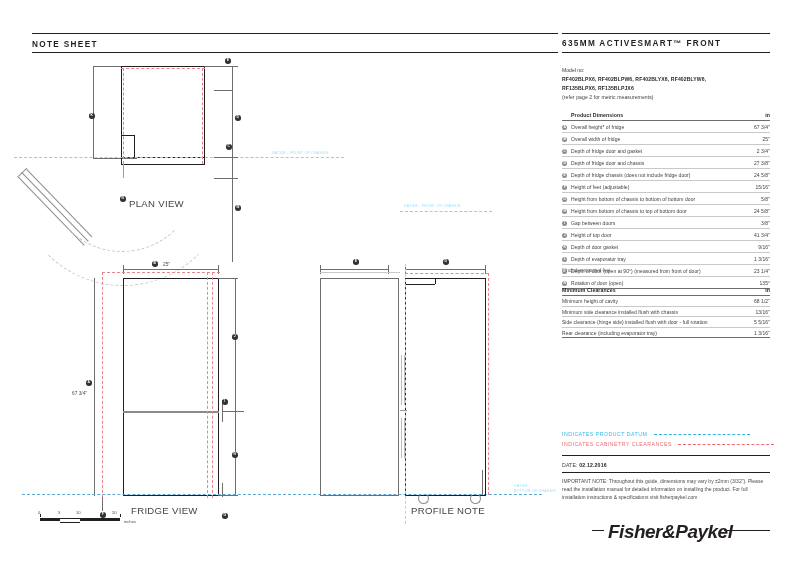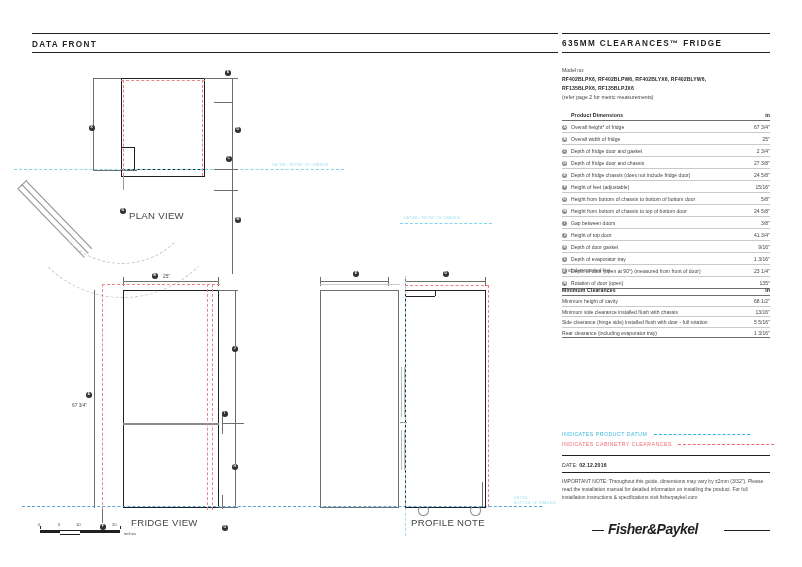--- a/index.html
+++ b/index.html
@@ -49,21 +49,21 @@
   .lg-datum{color:#35b6e5;}
   .lg-cab{color:#ef6a72;}
 
   .dateline{position:absolute;left:562px;font-size:5.2px;color:#3b3b3b;letter-spacing:.15px;}
   .dateline b{color:#231f20;}
   .note{position:absolute;left:562px;width:210px;font-size:5.0px;color:#4a4a4a;line-height:1.62;}
 
   
   .logo{
     position:absolute;font-family:"Liberation Sans",sans-serif;font-weight:bold;
-    font-style:italic;font-size:14px;letter-spacing:-.5px;color:#231f20;white-space:nowrap;
+    font-style:italic;font-size:19px;letter-spacing:-.5px;color:#231f20;white-space:nowrap;
   }
   .logo-bar{position:absolute;height:0;border-top:1.6px solid #231f20;}
 
   
   .dw{position:absolute;}
   .ln{position:absolute;background:#231f20;}
   .hl{height:.7px;}
   .vl{width:.7px;}
   .thin{background:#6e6e6e;}
   .red-dash{position:absolute;border-color:#e8848a;}
@@ -87,25 +87,25 @@
   .scale-seg{position:absolute;height:2.6px;}
   .scale-tick{position:absolute;width:.7px;height:3.4px;background:#231f20;}
   .arc{position:absolute;border:.6px dashed #bdbdbd;border-radius:50%;}
 </style>
 </head>
 <body>
 
 <div class="page">
 
   <div class="hdr-rule" style="left:32px;top:33px;width:526px;"></div>
-  <div class="hdr-title" style="left:32px;top:40px;">DATA FRONT</div>
+  <div class="hdr-title" style="left:32px;top:40px;">NOTE SHEET</div>
   <div class="hdr-rule" style="left:32px;top:52px;width:526px;"></div>
 
   <div class="hdr-rule" style="left:562px;top:33px;width:208px;"></div>
-  <div class="hdr-title" style="left:562px;top:39px;">635MM CLEARANCES™ FRIDGE</div>
+  <div class="hdr-title" style="left:562px;top:39px;">635MM ACTIVESMART™ FRONT</div>
   <div class="hdr-rule" style="left:562px;top:52px;width:208px;"></div>
 
   <div class="rc modelno" style="top:66px;">
     <div>Model no:</div>
     <div><b>RF402BLPX6, RF402BLPW6, RF402BLYX6, RF402BLYW6,</b></div>
     <div><b>RF135BLPX6,  RF135BLPJX6</b></div>
   </div>
   <div class="rc small" style="top:93px;">(refer page 2 for metric measurements)</div>
 
   <table class="tbl" style="top:110px;">
@@ -230,21 +230,21 @@
     <b>02.12.2016</b>
   </div>
   <div class="hdr-rule-thin" style="left:562px;top:472px;width:208px;"></div>
 
   <div class="note" style="top:477px;">IMPORTANT NOTE: Throughout this guide, dimensions may vary by ±2mm (3/32"). Please read the installation manual for detailed information on installing the product. For full installation instructions &amp; specifications visit fisherpaykel.com</div>
 
   <div class="logo-bar" style="left:592px;top:530px;width:12px;"></div>
   <div class="logo" style="left:608px;top:521px;">Fisher&amp;Paykel</div>
   <div class="logo-bar" style="left:724px;top:530px;width:46px;"></div>
 
-  <div class="dw" style="left:0;top:12px;width:560px;height:441px;">
+  <div class="dw" style="left:0;top:0;width:560px;height:441px;">
 
     <div class="ln hl thin" style="left:93px;top:66px;width:132px;"></div>
     <div class="ln vl thin" style="left:93px;top:66px;height:92px;"></div>
     <div class="ln hl thin" style="left:93px;top:158px;width:44px;"></div>
 
     <div class="ln vl" style="left:121px;top:66px;height:98px;"></div>
     <div class="ln vl" style="left:204px;top:66px;height:98px;"></div>
     <div class="ln hl" style="left:121px;top:66px;width:84px;"></div>
     <div class="ln hl" style="left:121px;top:157px;width:84px;height:1.1px;"></div>
     <div class="ln hl" style="left:121px;top:164px;width:84px;"></div>

